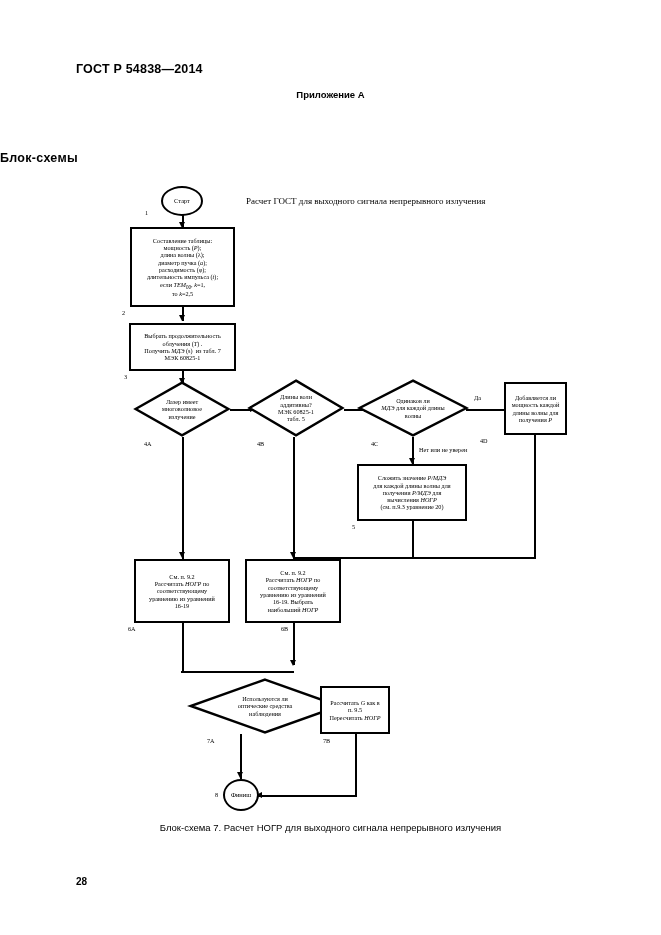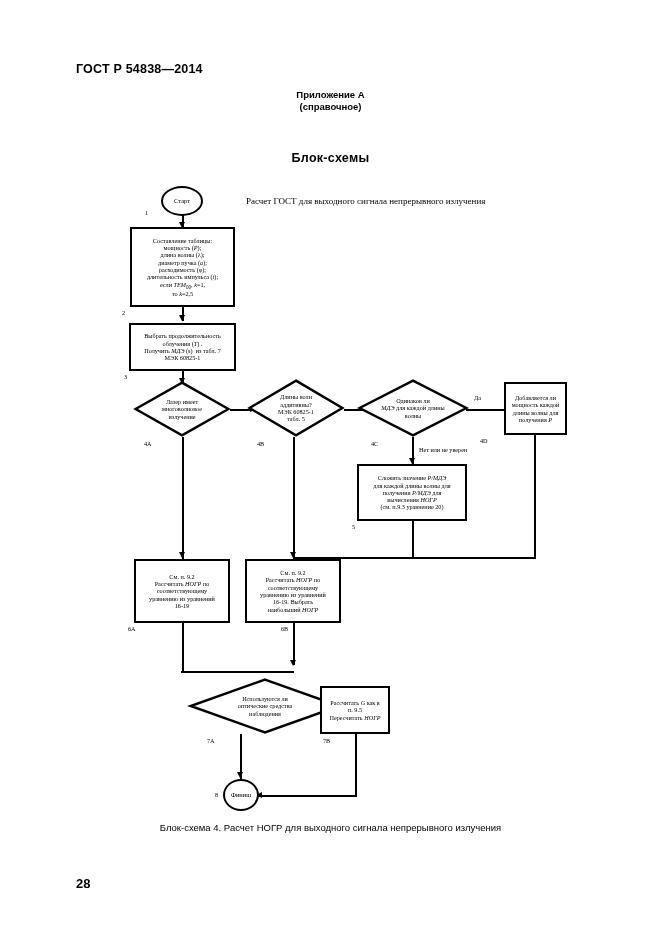--- a/index.html
+++ b/index.html
@@ -41,21 +41,20 @@
     font-size: 9.5px;
     font-weight: bold;
     line-height: 12px;
   }
   .annex span { display: block; }
   .section-title {
     position: absolute;
     left: 0;
     top: 151px;
     width: 661px;
-    text-align: center;
     font-family: "Liberation Sans", "DejaVu Sans", sans-serif;
     font-size: 12.5px;
     font-weight: bold;
     letter-spacing: 0.3px;
   }
   .diagram-title {
     position: absolute;
     left: 246px;
     top: 196px;
     font-size: 9px;
@@ -68,21 +67,21 @@
     width: 661px;
     text-align: center;
     font-family: "Liberation Sans", "DejaVu Sans", sans-serif;
     font-size: 9.5px;
   }
   .page-number {
     position: absolute;
     left: 76px;
     top: 876px;
     font-family: "Liberation Sans", "DejaVu Sans", sans-serif;
-    font-size: 13px;
+    font-size: 10px;
     font-weight: bold;
   }
 
   
   .node {
     position: absolute;
     box-sizing: border-box;
     display: flex;
     align-items: center;
     justify-content: center;
@@ -174,21 +173,20 @@
 </style>
 </head>
 <body>
 
 <div class="page">
 
   <div class="std-header">ГОСТ Р 54838—2014</div>
 
   <div class="annex">
     <span>Приложение А</span>
-    <span>(справочное)</span>
   </div>
 
   <div class="section-title">Блок-схемы</div>
 
   <div class="diagram-title">Расчет ГОСТ для выходного сигнала непрерывного излучения</div>
 
   <div class="line v-line" style="left:182px; top:214px; height:14px;"></div>
   <div class="arrow arrow-down" style="left:179.2px; top:222px;"></div>
 
   <div class="line v-line" style="left:182px; top:307px; height:14px;"></div>
@@ -331,17 +329,17 @@
       Рассчитать <i class="it">G</i> как в<br>п. 9.5<br>Пересчитать <i class="it">НОГР</i>
     </span>
   </div>
   <div class="step-num" style="left:323px; top:737px;">7B</div>
 
   <div class="node terminator" style="left:223px; top:779px; width:36px; height:32px;">
     <span class="txt">Финиш</span>
   </div>
   <div class="step-num" style="left:215px; top:791px;">8</div>
 
-  <div class="caption">Блок-схема 4. Расчет НОГР для выходного сигнала непрерывного излучения</div>
+  <div class="caption">Блок-схема 7. Расчет НОГР для выходного сигнала непрерывного излучения</div>
 
   <div class="page-number">28</div>
 
 </div>
 
 </body></html>

